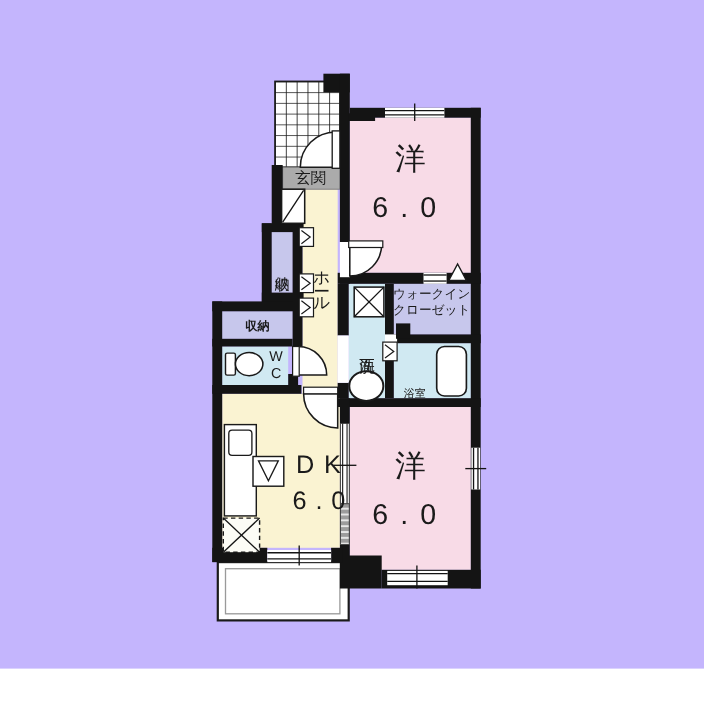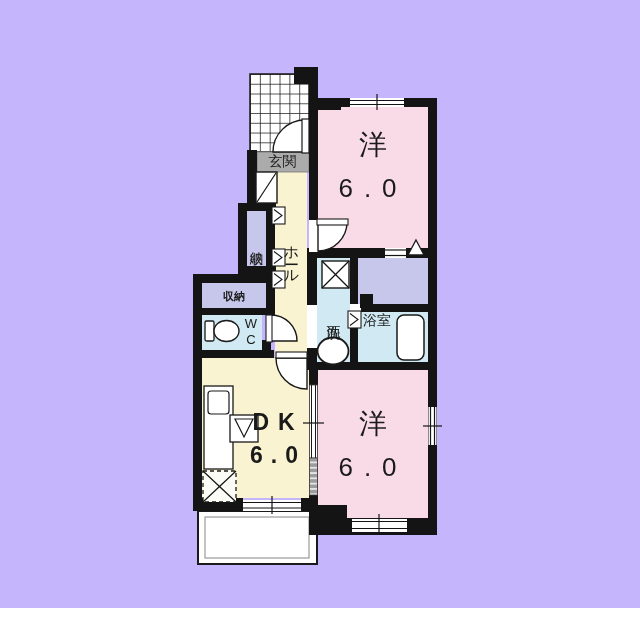--- a/index.html
+++ b/index.html
@@ -215,24 +215,28 @@
 <div class="lbl v" style="left:281px;top:210px;width:20px;height:96px;font-size:15px;font-weight:500;letter-spacing:3px;">ホール</div>
 
 <div class="lbl v" style="left:246px;top:215px;width:20px;height:52px;font-size:13.5px;font-weight:500;">収納</div>
 
 <div class="lbl" style="left:202px;top:286px;width:64px;height:20px;font-size:11px;font-weight:600;">収納</div>
 
 <div class="lbl vu" style="left:241px;top:312px;width:20px;height:40px;font-size:13px;font-weight:500;letter-spacing:1px;">WC</div>
 
 <div class="lbl v" style="left:325px;top:291px;width:18px;height:47px;font-size:14px;font-weight:500;">洗面</div>
 
-<div class="lbl" style="left:356px;top:312px;width:42px;height:18px;font-size:14px;font-weight:500;">浴室</div>
-
-
-<div class="lbl col" style="left:232px;top:406px;width:92px;font-size:23px;font-weight:700;line-height:1.45;">
+<div class="lbl" style="left:356px;top:349px;width:42px;height:18px;font-size:10px;font-weight:500;">浴室</div>
+
+<div class="lbl col" style="left:354px;top:259px;width:77px;height:32px;font-size:11.5px;font-weight:500;line-height:1.25;">
+  <span>ウォークイン</span>
+  <span>クローゼット</span>
+</div>
+
+<div class="lbl col" style="left:232px;top:406px;width:92px;font-size:23px;font-weight:400;line-height:1.45;padding-left:16px;">
   <span style="letter-spacing:9px;">DK</span>
   <span style="letter-spacing:8px;">6.0</span>
 </div>
 
 <div class="lbl col" style="left:318px;top:123px;width:110px;font-size:28px;font-weight:500;line-height:1.6;">
   <span>洋</span>
   <span style="font-size:26px;letter-spacing:11px;">6.0</span>
 </div>
 
 <div class="lbl col" style="left:318px;top:402px;width:110px;font-size:28px;font-weight:500;line-height:1.6;">

